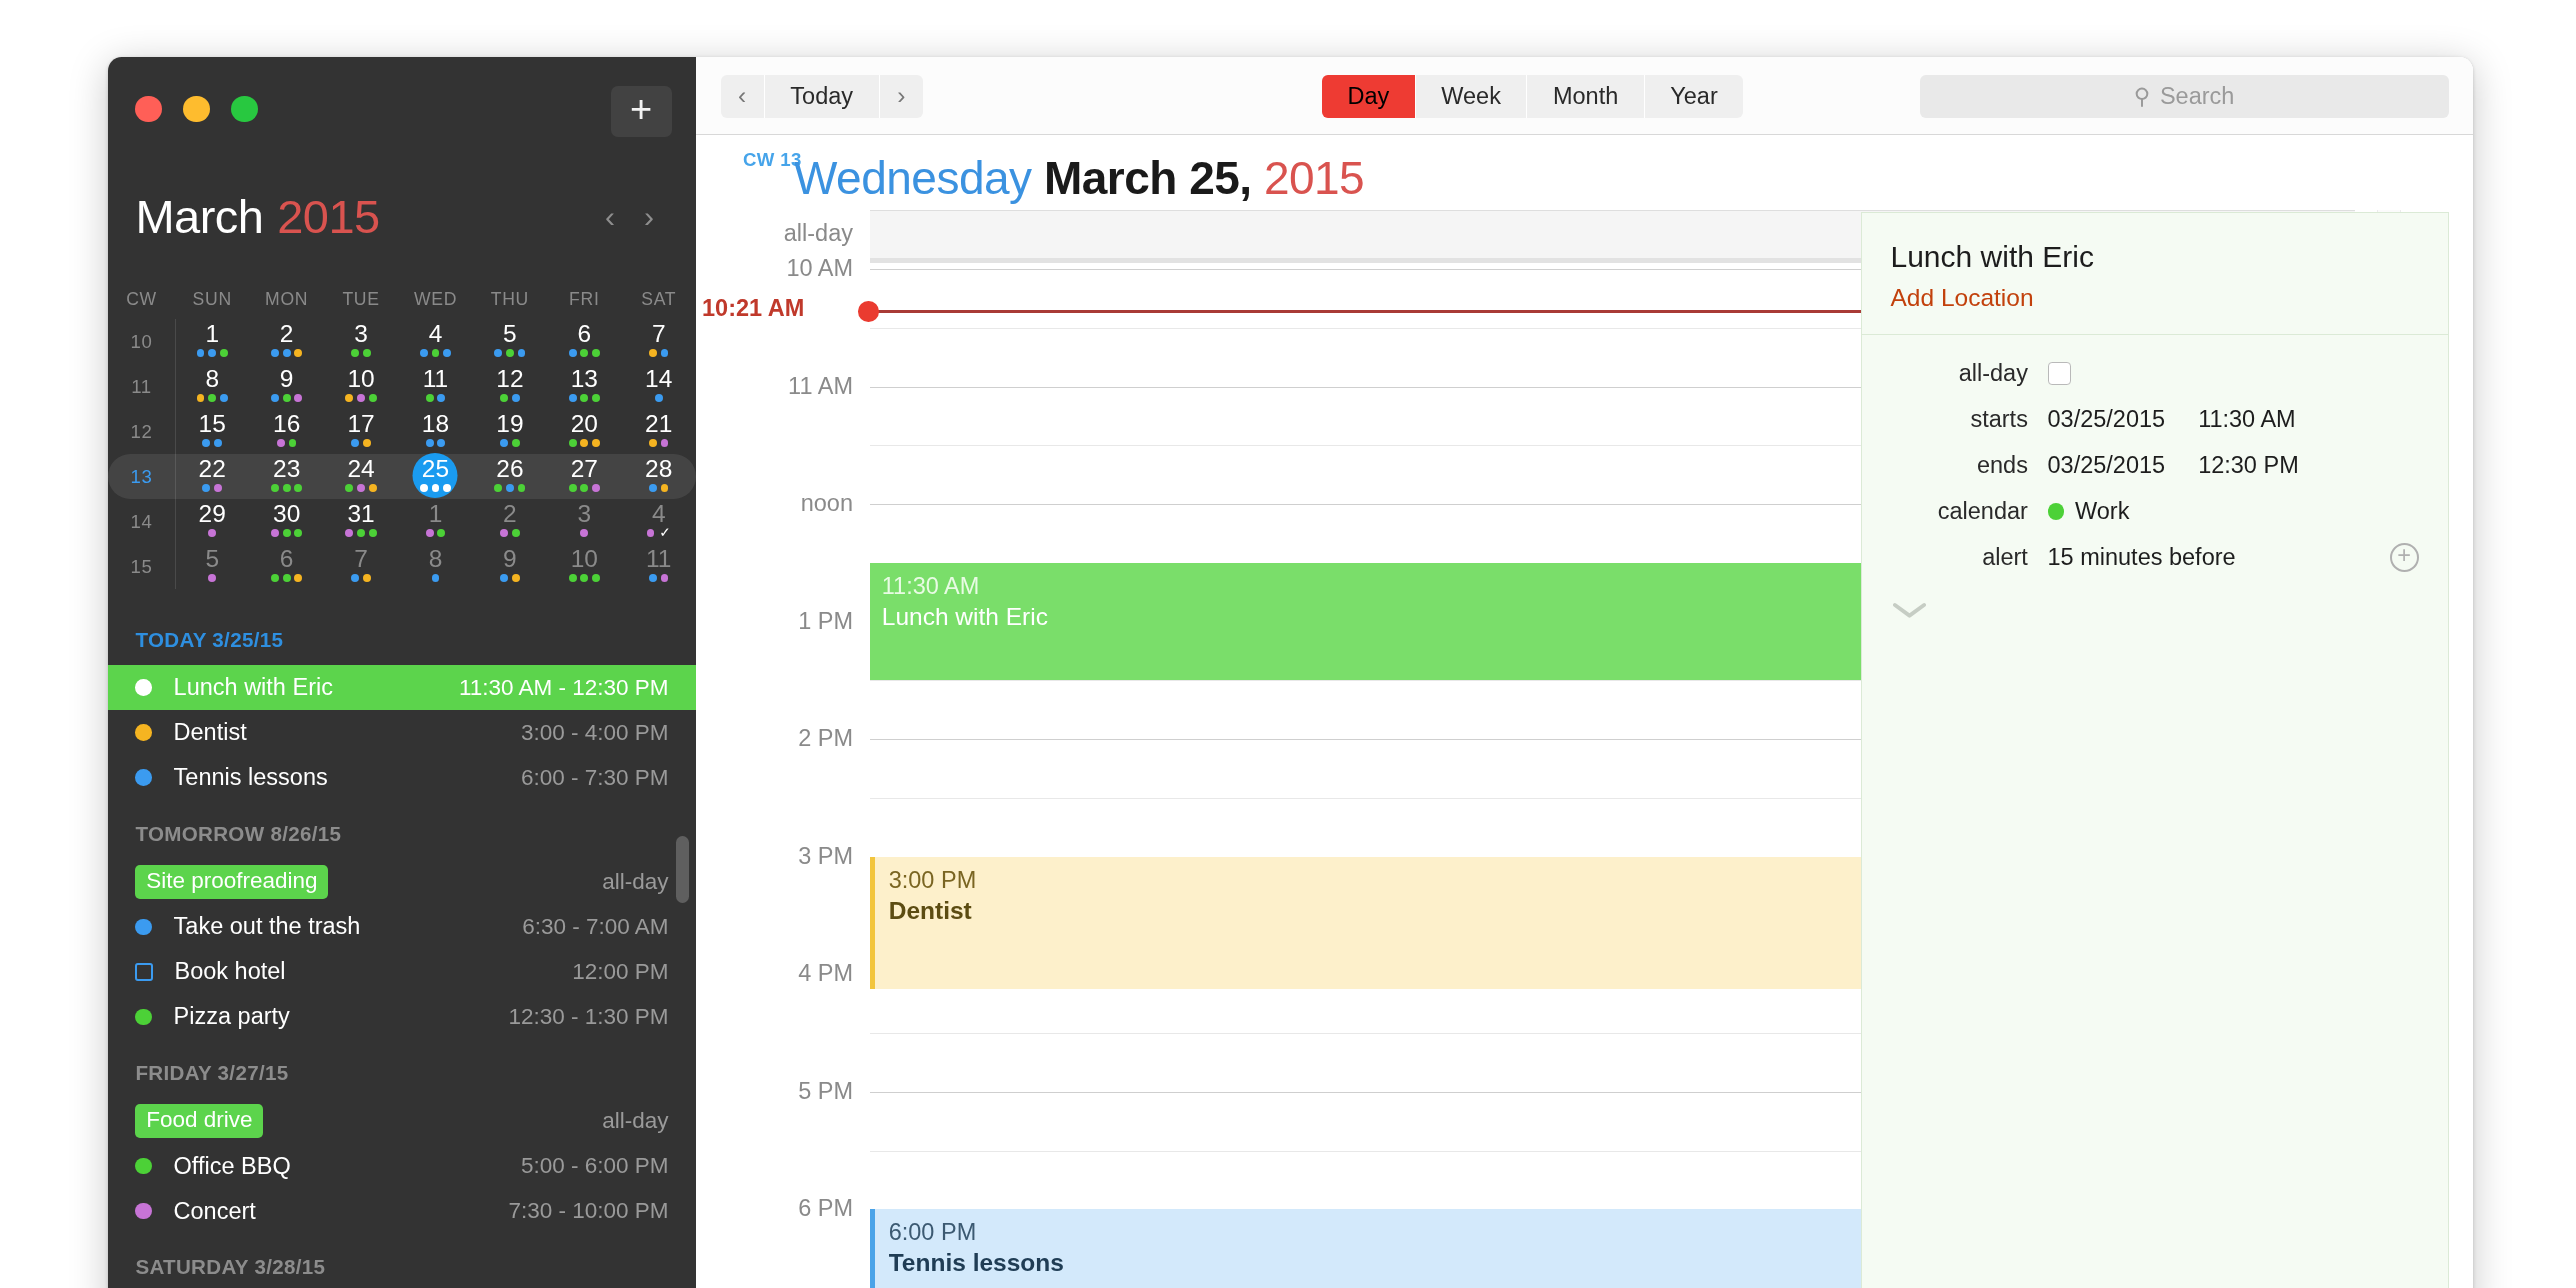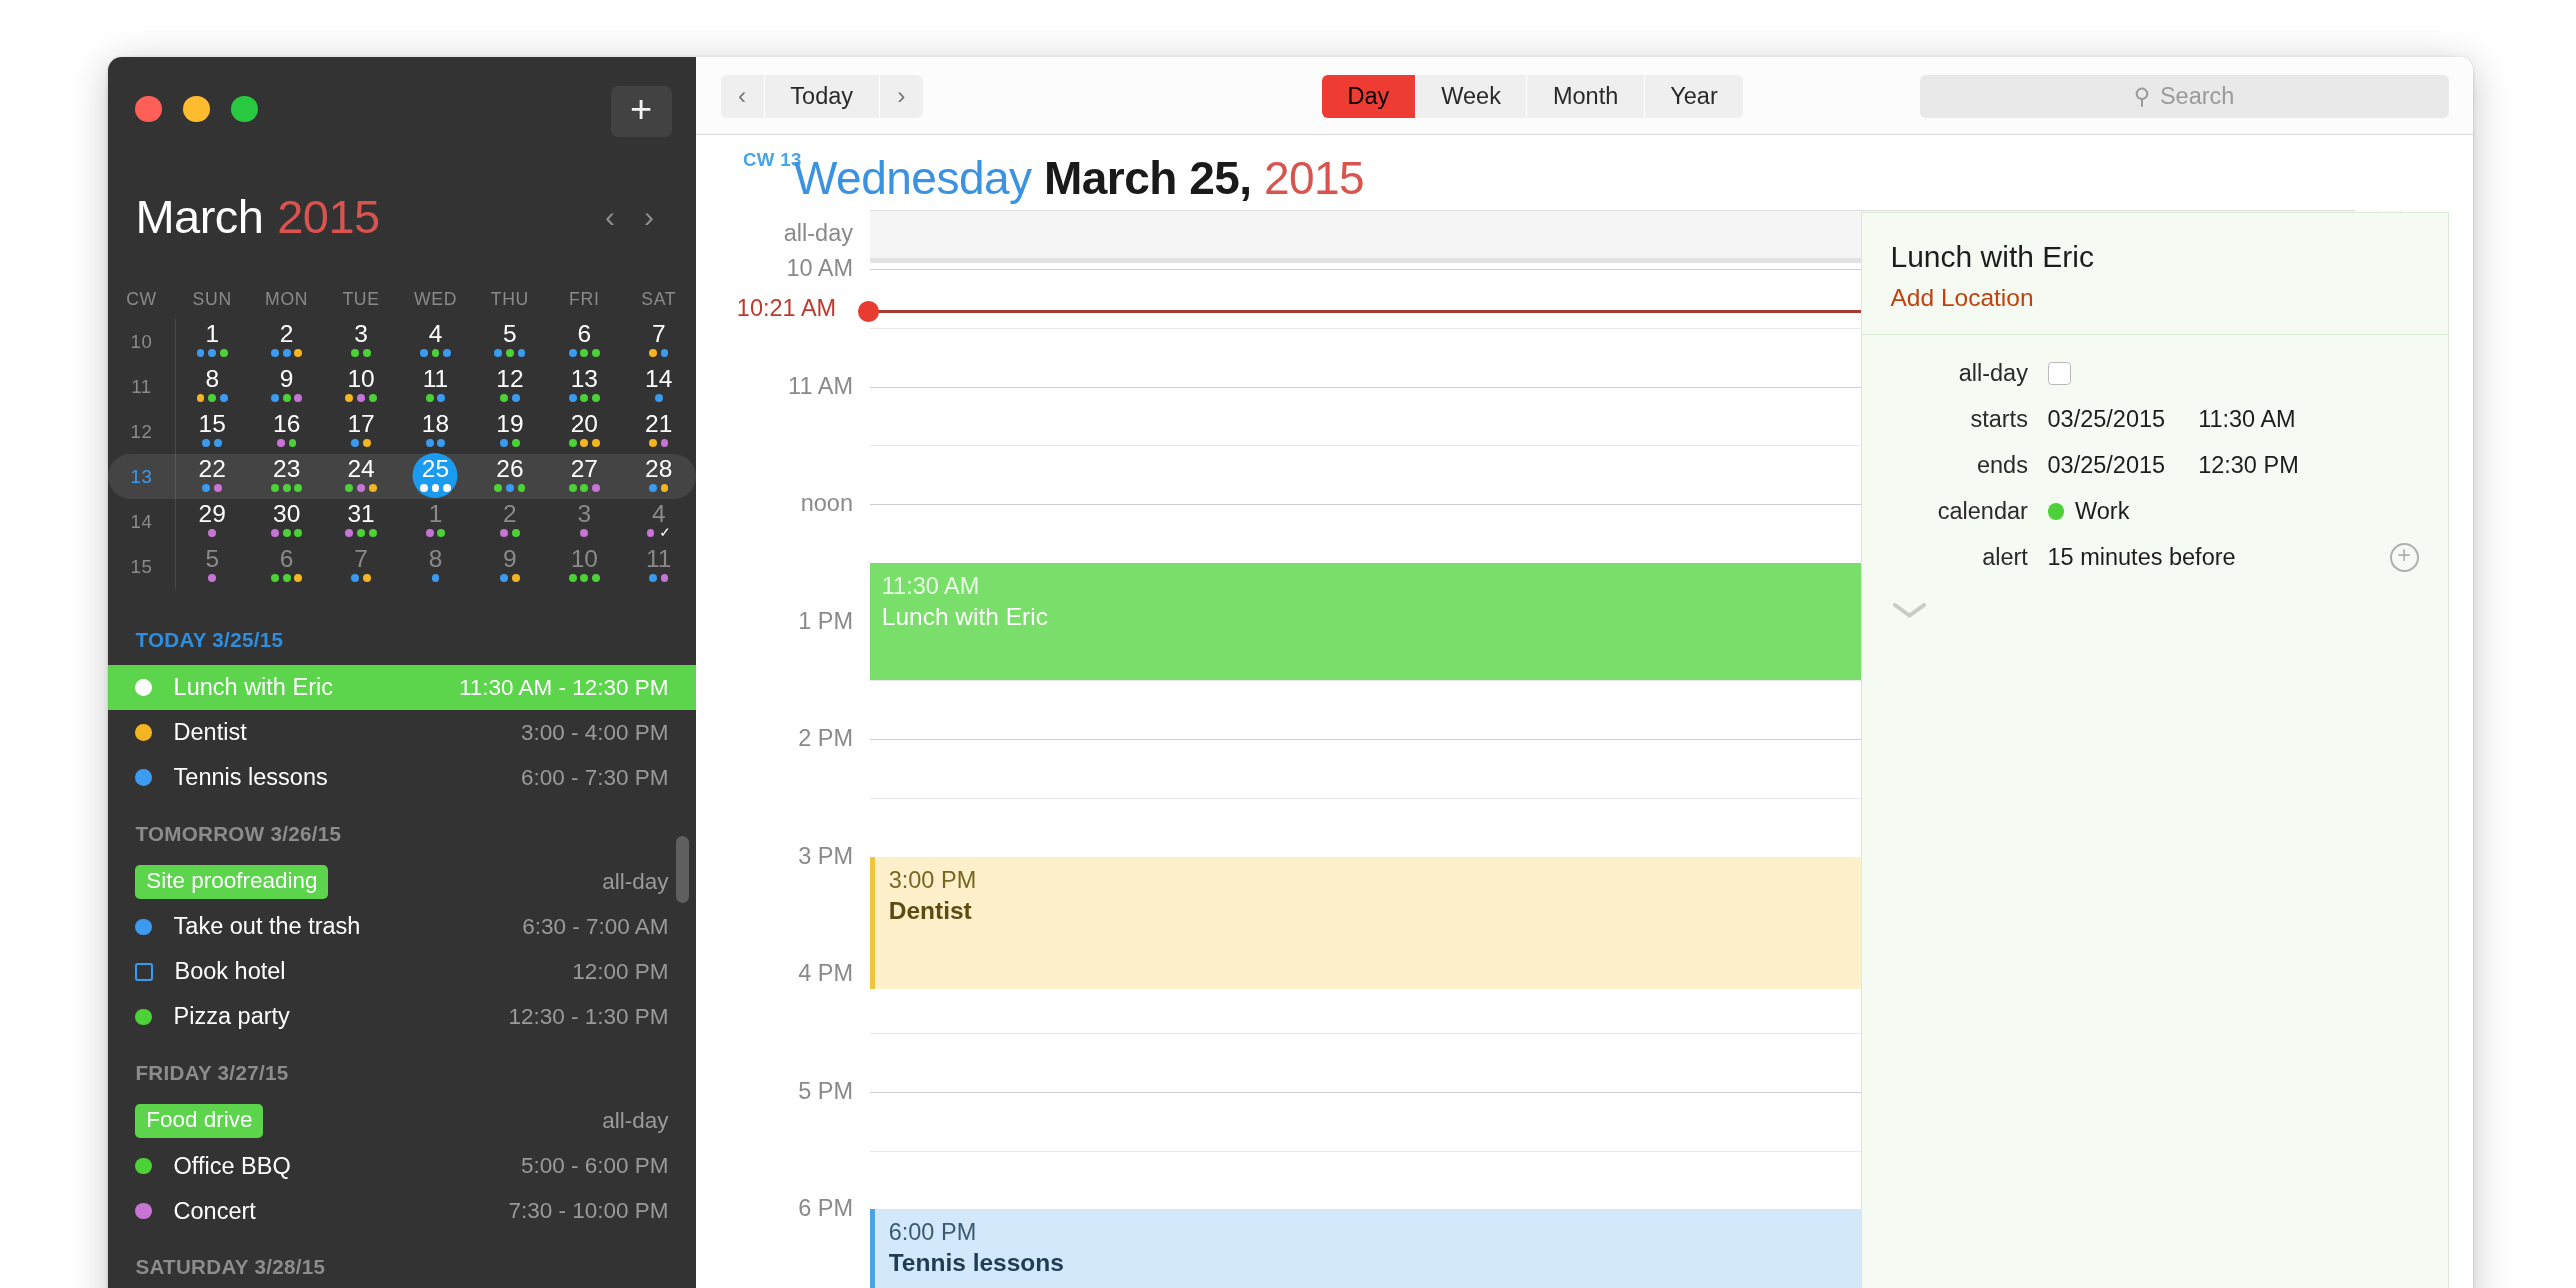--- a/index.html
+++ b/index.html
@@ -198,22 +198,22 @@
   .ev-blue { background: #d3e9fb; border-left: 5.9px solid #4aa3e8; padding-left: 13.7px; }
   .ev-blue .ev-time { color: #3c5a72; }
   .ev-blue .ev-name { color: #203d55; font-weight: bold; }
 
   #now-line { position: absolute; left: 0; right: 0; height: 2.9px; background: #a93b36; }
   #now-dot {
     position: absolute; left: -11.8px; top: -8.8px;
     width: 20.6px; height: 20.6px; border-radius: 50%; background: #ea3b30;
   }
   #now-label {
-    position: absolute; left: 16px; width: 149px; text-align: center;
-    font-size: 23.5px; color: #c0392b; font-weight: normal; white-space: nowrap;
+    position: absolute; left: 6px; width: 149px; text-align: left;
+    font-size: 23.5px; color: #c0392b; font-weight: bold; white-space: nowrap;
   }
   #day-scroll {
     position: absolute; right: 76px; top: 526px; width: 16.7px; height: 519px;
     background: #b8b8b8; border-radius: 8.8px;
   }
   #day-scroll-track {
     position: absolute; right: 72px; top: 0; width: 24.5px; bottom: 0;
     background: #fbfbfb; border-left: 1px solid #ececec; border-right: 1px solid #ececec;
   }
 
@@ -644,21 +644,21 @@
             <span class="el-title">Dentist</span>
             <span class="el-spacer"></span>
             <span class="el-time">3:00 - 4:00 PM</span>
           </div>
           <div class="el-row">
             <div class="el-bullet" style="background: rgb(59, 155, 240);"></div>
             <span class="el-title">Tennis lessons</span>
             <span class="el-spacer"></span>
             <span class="el-time">6:00 - 7:30 PM</span>
           </div>
-          <div class="el-group-head">TOMORROW 3/26/15</div>
+          <div class="el-group-head">TOMORROW 8/26/15</div>
           <div class="el-row">
             <span class="el-badge">Site proofreading</span>
             <span class="el-spacer"></span>
             <span class="el-time">all-day</span>
           </div>
           <div class="el-row">
             <div class="el-bullet" style="background: rgb(59, 155, 240);"></div>
             <span class="el-title">Take out the trash</span>
             <span class="el-spacer"></span>
             <span class="el-time">6:30 - 7:00 AM</span>

